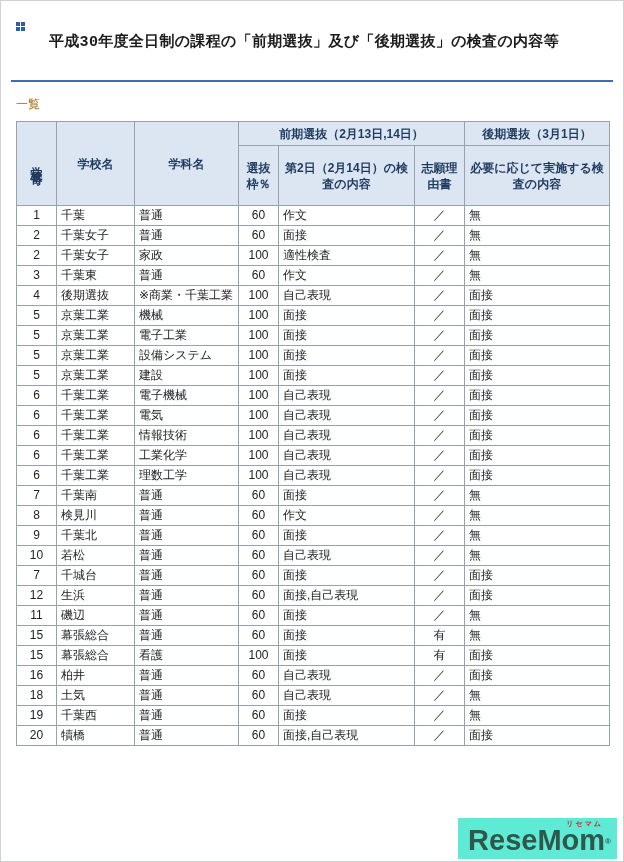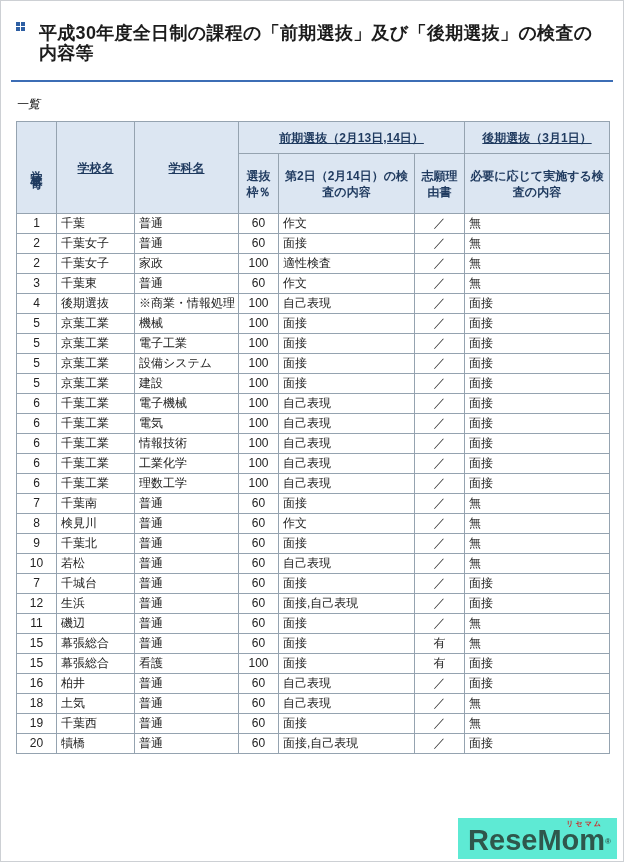--- a/index.html
+++ b/index.html
@@ -24,46 +24,46 @@
     padding:16px 15px 0 15px;
     position:relative;background:#fff;
   }
   .title-row{display:flex;align-items:flex-start;gap:8px;}
   .icon-grid{
     width:9px;height:9px;flex:0 0 9px;margin-top:5px;
     display:grid;grid-template-columns:4px 4px;grid-template-rows:4px 4px;gap:1px;
   }
   .icon-grid i{background:var(--icon_blue);display:block;}
   .page-title{
-    margin:6px;font-size:18px;line-height:20px;font-weight:bold;
-    color:#1c1c1c;letter-spacing:.3px;
+    margin:16px;font-size:15px;line-height:20px;font-weight:bold;
+    color:#1c1c1c;letter-spacing:.3px;font-family:Liberation Mono, monospace;
   }
   .rule{height:2px;background:var(--accent_line);margin:11px -5px 0 -5px;}
-  .list-label{margin-top:14px;font-size:12px;color:#000000;font-style:italic;}
+  .list-label{margin-top:14px;font-size:12px;color:#a16207;}
   table{
     border-collapse:collapse;table-layout:fixed;
     width:593px;margin-top:8px;font-size:12px;color:var(--body_text);
   }
   col.w0{width:40px;} col.w1{width:78px;} col.w2{width:104px;}
   col.w3{width:40px;} col.w4{width:136px;} col.w5{width:50px;} col.w6{width:145px;}
   th,td{border:1px solid var(--border);padding:2px 4px;box-sizing:border-box;}
   th{
     background:var(--header_bg);color:var(--header_text);
     font-weight:bold;text-align:center;font-size:12px;line-height:16px;
   }
-  thead tr.group-row th{height:32px;text-decoration:underline;}
+  thead tr.group-row th{height:24px;}
   thead tr.sub-row th{height:60px;vertical-align:middle;}
   .vert{
     writing-mode:vertical-rl;text-orientation:upright;
     letter-spacing:3px;display:inline-block;line-height:14px;
   }
   td{height:20px;vertical-align:middle;line-height:15px;}
   td.c0,td.c3,td.c5{text-align:center;}
   td.c1,td.c2,td.c4,td.c6{text-align:left;}
-  td.c2{white-space:nowrap;overflow:hidden;font-family:Liberation Serif, serif;}
+  td.c2{white-space:nowrap;overflow:hidden;}
   .logo{
     position:absolute;right:6px;bottom:2px;background:#5eead4;
     padding:8px 6px 4px 10px;line-height:1;
   }
   .logo-small{
     position:absolute;top:2px;right:14px;
     font-size:7px;color:var(--logo_red);letter-spacing:2px;font-weight:bold;
   }
   .logo-main{
     font-size:29px;font-weight:bold;color:var(--logo_green);
@@ -148,21 +148,21 @@
           <td class="c1">千葉東</td>
           <td class="c2">普通</td>
           <td class="c3">60</td>
           <td class="c4">作文</td>
           <td class="c5">／</td>
           <td class="c6">無</td>
         </tr>
         <tr>
           <td class="c0">4</td>
           <td class="c1">後期選抜</td>
-          <td class="c2">※商業・情報処理</td>
+          <td class="c2">※商業・千葉工業</td>
           <td class="c3">100</td>
           <td class="c4">自己表現</td>
           <td class="c5">／</td>
           <td class="c6">面接</td>
         </tr>
         <tr>
           <td class="c0">5</td>
           <td class="c1">京葉工業</td>
           <td class="c2">機械</td>
           <td class="c3">100</td>

